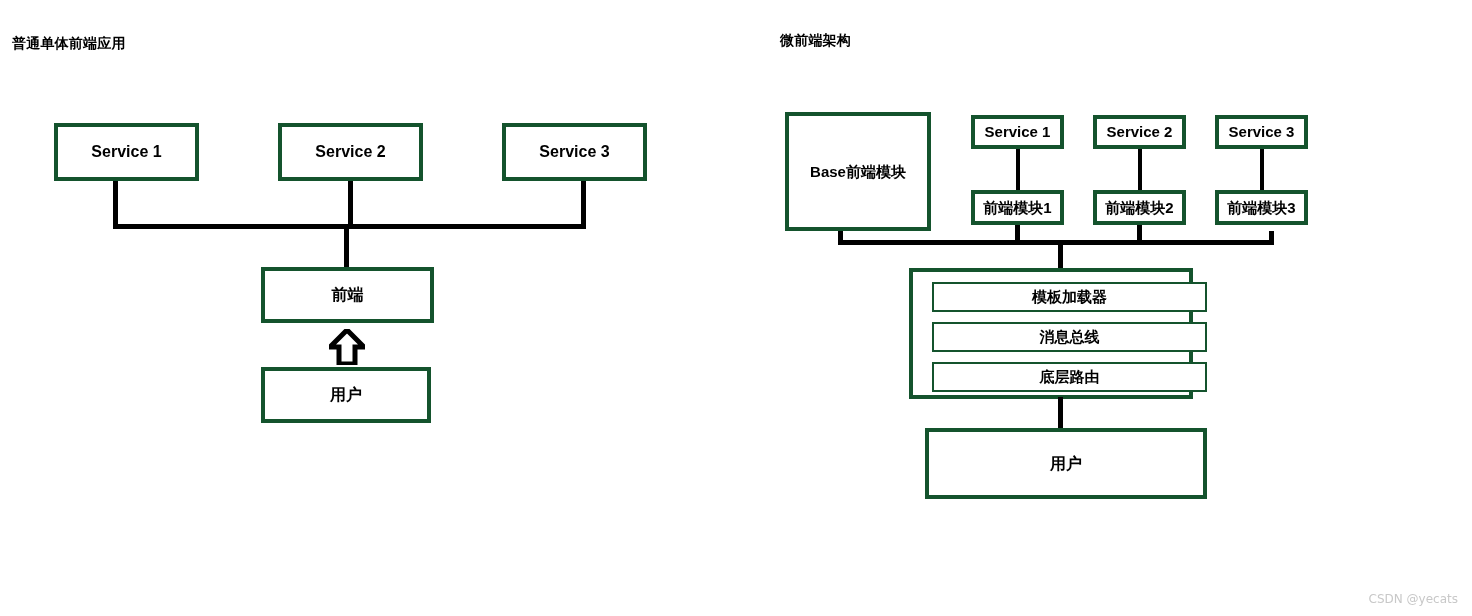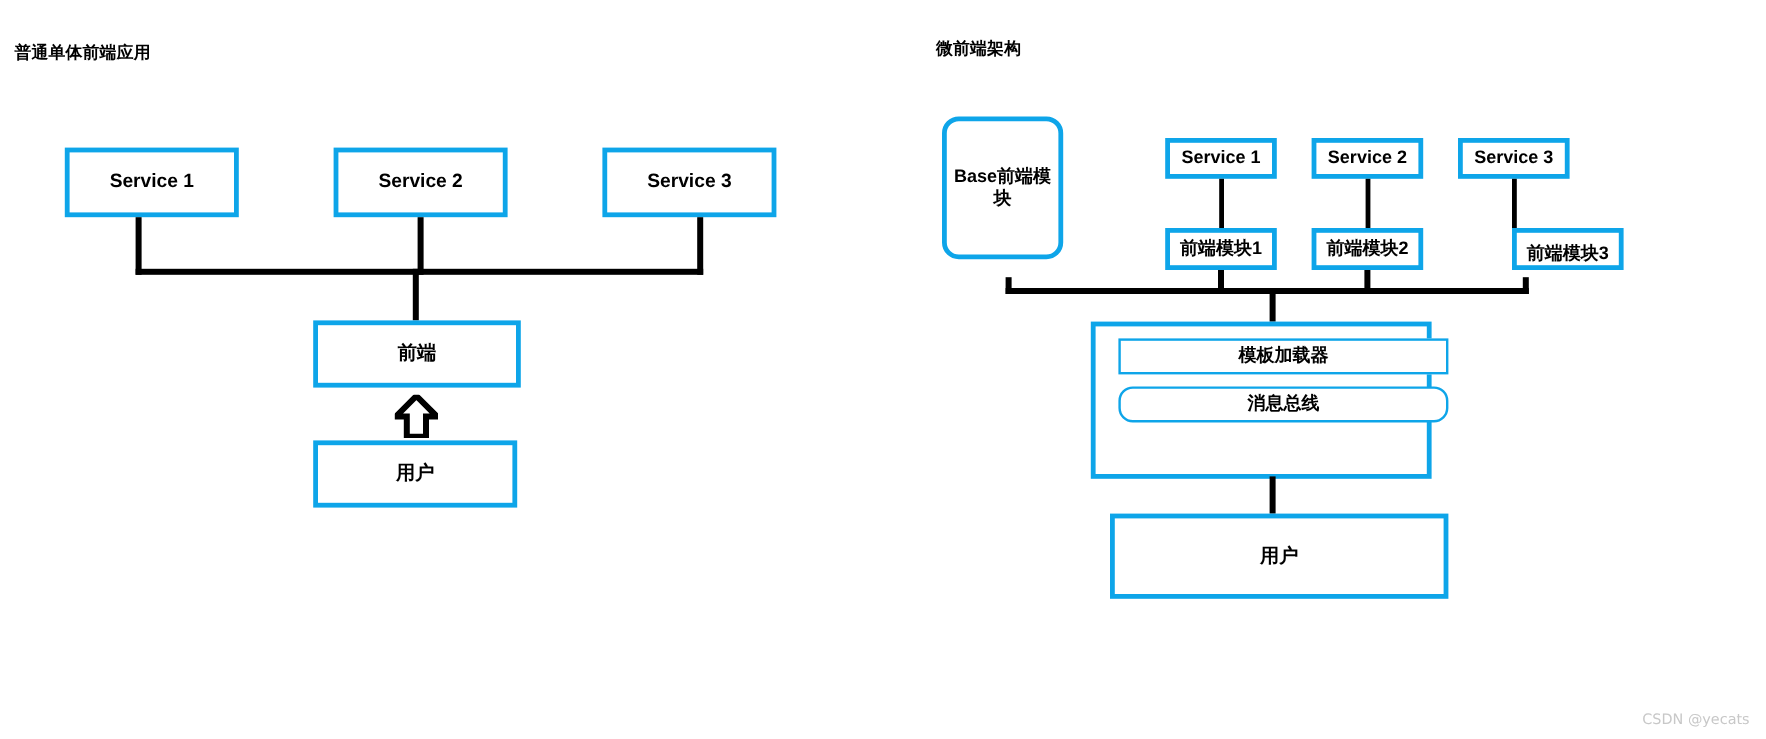--- a/index.html
+++ b/index.html
@@ -27,21 +27,21 @@
     font-weight: bold;
     color: #000;
     white-space: nowrap;
     letter-spacing: 0.2px;
   }
   
   .box {
     position: absolute;
     box-sizing: border-box;
     background: #ffffff;
-    border: 4px solid #0ea5e9;
+    border: 4px solid #14532d;
     display: flex;
     align-items: center;
     justify-content: center;
     text-align: center;
     font-weight: bold;
     color: #000000;
     line-height: 1.2;
   }
   .box.thin { border-width: 2px; }
   .box .lbl { display: block; padding: 0 4px; }
@@ -103,21 +103,21 @@
       <polygon points="18,1 35,18 26,18 26,35 10,35 10,18 1,18" fill="#ffffff" stroke="#000000" stroke-width="5" stroke-linejoin="miter"></polygon>
     </svg>
   </div>
 
   <div class="box fs16" style="left:261px; top:367px; width:170px; height:56px;">
     <span class="lbl">用户</span>
   </div>
 
   <div class="panel-title" style="left:780px; top:32px;">微前端架构</div>
 
-  <div class="box fs15" style="left:785px; top:97px; width:101px; height:119px;border-radius:14px;">
+  <div class="box fs15" style="left:785px; top:112px; width:146px; height:119px;">
     <span class="lbl">Base前端模块</span>
   </div>
 
   <div class="box fs15" style="left:971px; top:115px; width:93px; height:34px;">
     <span class="lbl">Service 1</span>
   </div>
   <div class="box fs15" style="left:1093px; top:115px; width:93px; height:34px;">
     <span class="lbl">Service 2</span>
   </div>
   <div class="box fs15" style="left:1215px; top:115px; width:93px; height:34px;">
@@ -127,37 +127,40 @@
   <div class="vline" style="left:1016px; top:149px; width:4px; height:41px;"></div>
   <div class="vline" style="left:1138px; top:149px; width:4px; height:41px;"></div>
   <div class="vline" style="left:1260px; top:149px; width:4px; height:41px;"></div>
 
   <div class="box fs15" style="left:971px; top:190px; width:93px; height:35px;">
     <span class="lbl">前端模块1</span>
   </div>
   <div class="box fs15" style="left:1093px; top:190px; width:93px; height:35px;">
     <span class="lbl">前端模块2</span>
   </div>
-  <div class="box fs15" style="left:1260px; top:190px; width:93px; height:35px;align-items:flex-end;">
+  <div class="box fs15" style="left:1215px; top:190px; width:93px; height:35px;">
     <span class="lbl">前端模块3</span>
   </div>
 
   <div class="vline" style="left:838px; top:231px; width:5px; height:14px;"></div>
   <div class="vline" style="left:1015px; top:225px; width:5px; height:20px;"></div>
   <div class="vline" style="left:1137px; top:225px; width:5px; height:20px;"></div>
   <div class="vline" style="left:1269px; top:231px; width:5px; height:14px;"></div>
   <div class="hline" style="left:838px; top:240px; width:436px; height:5px;"></div>
   <div class="vline" style="left:1058px; top:240px; width:5px; height:30px;"></div>
 
   <div class="box" style="left:909px; top:268px; width:284px; height:131px; display:block;">
     <div class="box thin fs15" style="position:absolute; left:19px; top:10px; width:275px; height:30px;">
       <span class="lbl">模板加载器</span>
     </div>
-    <div class="box thin fs15" style="position:absolute; left:19px; top:50px; width:275px; height:30px;border-radius:12px;">
+    <div class="box thin fs15" style="position:absolute; left:19px; top:50px; width:275px; height:30px;">
       <span class="lbl">消息总线</span>
+    </div>
+    <div class="box thin fs15" style="position:absolute; left:19px; top:90px; width:275px; height:30px;">
+      <span class="lbl">底层路由</span>
     </div>
   </div>
 
   <div class="vline" style="left:1058px; top:397px; width:5px; height:32px;"></div>
 
   <div class="box fs16" style="left:925px; top:428px; width:282px; height:71px;">
     <span class="lbl">用户</span>
   </div>
 
   <div class="watermark">CSDN @yecats</div>

